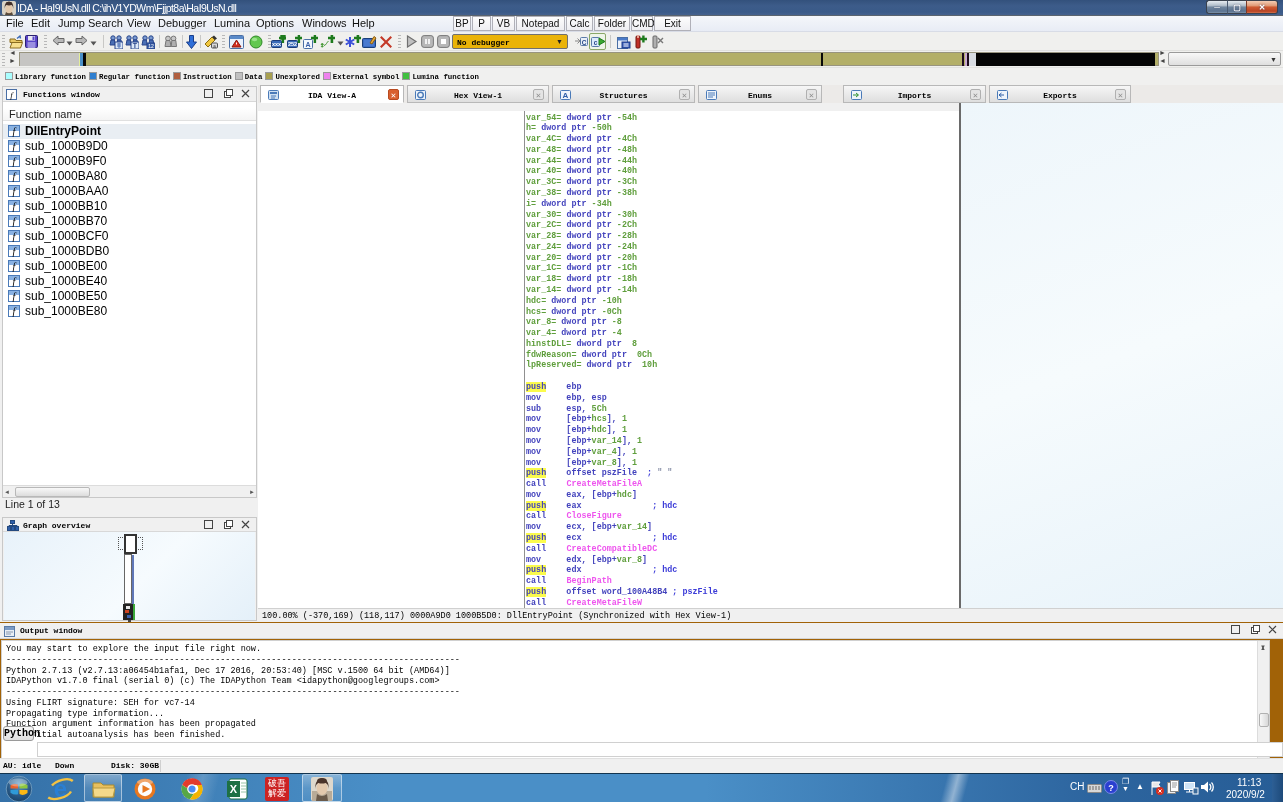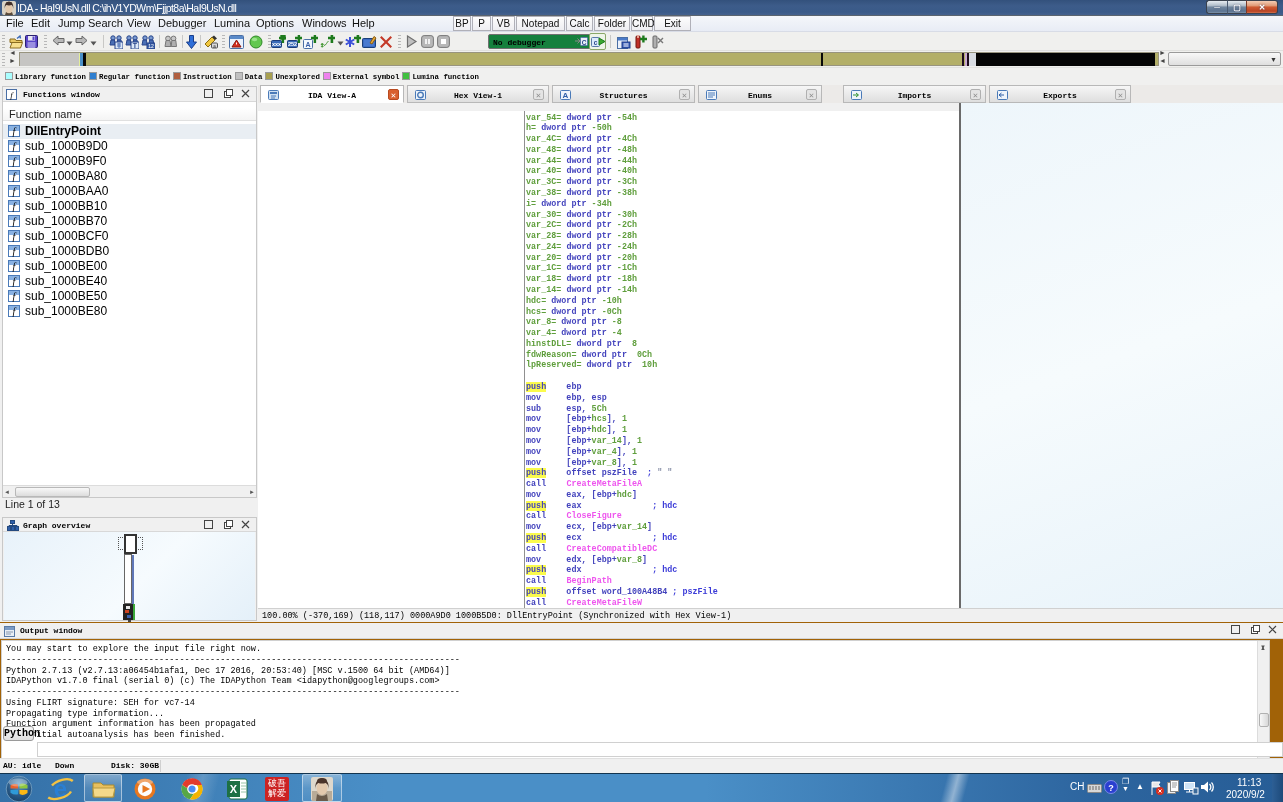--- a/index.html
+++ b/index.html
@@ -30,21 +30,21 @@
 .menuitem { position:absolute; top:1px; }
 .qbtn { position:absolute; top:0px; height:15px; border:1px solid #b0b0b8; background:linear-gradient(#fdfdfd,#eeeef2);
   font-size:10px; color:#111; text-align:center; line-height:14px; }
 
 
 #toolbar { left:0; top:32px; width:1283px; height:19px; background:#f0f0ee; border-bottom:1px solid #e0e0de; }
 .grip { position:absolute; width:3px; top:3px; height:13px;
   background-image:repeating-linear-gradient(#b8b8b8 0 1px, #f0f0ee 1px 3px); }
 .tsep { position:absolute; width:1px; top:3px; height:13px; background:#c8c8c6; }
 .tbi { position:absolute; top:3px; }
-#dbgcombo { position:absolute; left:452px; top:2px; width:116px; height:15px; background:#15803d; border:1px solid #707070; border-radius:2px;margin-left:36px; }
+#dbgcombo { position:absolute; left:452px; top:2px; width:116px; height:15px; background:#eab308; border:1px solid #707070; border-radius:2px; }
 #dbgtext { position:absolute; left:4px; top:3px; font-family:"Liberation Mono",monospace; font-weight:bold; font-size:8px; }
 #dbgarr { position:absolute; right:4px; top:3px; font-size:7px; color:#222; }
 #cbtn2 { position:absolute; left:589px; top:1px; width:17px; height:17px; border:1px solid #8aa86a; border-radius:2px; background:#eef4e8; }
 #cbtn2 svg { position:absolute; left:1px; top:1px; }
 #navcombo { position:absolute; left:1168px; top:1px; width:113px; height:14px; background:linear-gradient(#f8f8f8,#dfdfdf); border:1px solid #9a9a9a; border-radius:2px; }
 
 
 #navrow { left:0; top:51px; width:1283px; height:17px; background:#f0f0ee; border-bottom:1px solid #e2e2e0; }
 #navband { position:absolute; left:19px; top:1px; width:1140px; height:14px; background:#b3af68; border:1px solid #98947f; }
 

